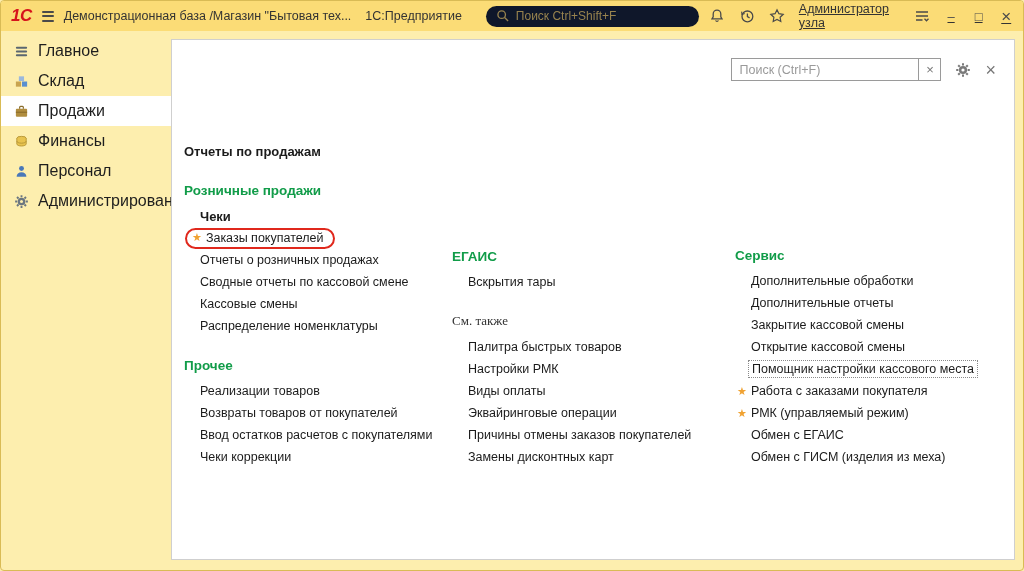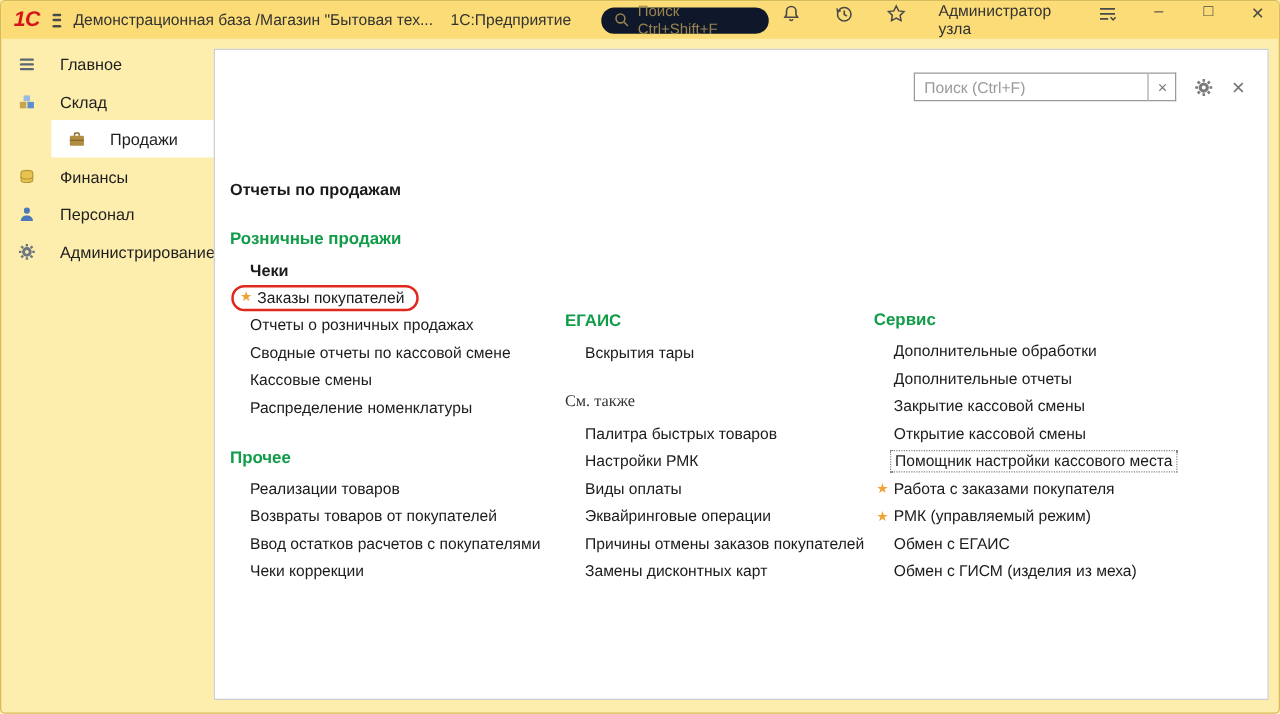--- a/index.html
+++ b/index.html
@@ -23,33 +23,33 @@
   .logo { color:var(--logo_red,#d6141c); font-weight:bold; font-style:italic; font-size:17px; letter-spacing:-0.5px; cursor:default; }
   .burger { width:15px; height:11px; display:flex; flex-direction:column; justify-content:space-between; cursor:pointer; }
   .burger i { display:block; height:2px; background:#4a4a4a; border-radius:1px; }
   .tb-title { display:flex; gap:14px; white-space:nowrap; }
   .tb-search {
     margin-left:14px; height:21px; width:262px;
     background:#0f172a; border-radius:11px;
     display:flex; align-items:center; gap:6px; padding:0 10px;
     color:#98834e; font-size:12px; cursor:text;
   }
-  .tb-right { margin-left:auto; display:flex; align-items:flex-start; gap:26px; }
+  .tb-right { margin-left:auto; display:flex; align-items:center; gap:14px;text-decoration:underline; }
   .tb-icon { width:17px; height:17px; display:flex; align-items:center; justify-content:center; cursor:pointer; }
   .win-btn { color:#4a4a4a; font-size:13px; width:16px; text-align:center; cursor:pointer; line-height:1; }
   .win-btn.close { font-size:17px; }
   .tb-user { font-size:12.5px; color:#333; cursor:pointer; }
 
   
   .sidebar { position:absolute; top:30px; left:0; width:170px; bottom:0; padding-top:5px; }
   .sb-item {
-    height:30px; display:flex; align-items:center; gap:19px;
-    padding-left:12px; font-size:13px; color:#1e1e1e; cursor:pointer;
-  }
-  .sb-item.active { background:#fff;margin-left:40px; }
+    height:30px; display:flex; align-items:center; gap:9px;
+    padding-left:12px; font-size:16px; color:#1e1e1e; cursor:pointer;
+  }
+  .sb-item.active { background:#fff; }
   .sb-icon { width:16px; height:16px; flex:0 0 16px; display:flex; align-items:center; justify-content:center; }
 
   
   .panel {
     position:absolute; left:170px; top:38px; right:8px; bottom:10px;
     background:#fff; border:1px solid #cfcfcf;
   }
   .panel-toolbar { position:absolute; top:18px; right:18px; display:flex; align-items:center; gap:13px; }
   .search-group { display:flex; }
   .search-input {
@@ -59,21 +59,21 @@
   .search-input::placeholder { color:#9a9a9a; }
   .search-clear {
     width:22px; height:23px; border:1px solid #9a9a9a; border-left:none; background:#fff;
     color:#777; font-size:13px; display:flex; align-items:center; justify-content:center; cursor:pointer;
   }
   .panel-gear { width:18px; height:18px; display:flex; align-items:center; justify-content:center; cursor:pointer; }
   .panel-close { color:#777; font-size:18px; line-height:1; cursor:pointer; }
 
   
   .columns { position:absolute; top:100px; left:12px; right:8px; display:flex; align-items:flex-end; }
-  .col1 { width:268px; } .col2 { width:247px; } .col3 { flex:1; }
+  .col1 { width:268px; } .col2 { width:247px; } .col3 { flex:1;margin-left:36px; }
   .group { margin-bottom:16px; }
   .group-title { height:24px; display:flex; align-items:center; font-size:13px; color:#111; margin-bottom:3px; }
   .group-title.green { color:var(--accent_green,#119c49); font-weight:bold; font-size:13.5px; }
   .group-title.plain { color:#333; font-weight:normal;font-family:Liberation Serif, serif; }
   .menu-item {
     height:22px; display:flex; align-items:center; position:relative;
     padding-left:16px; font-size:12.5px; color:#1b1b1b; cursor:pointer; white-space:nowrap;
   }
   .menu-item.no-indent { padding-left:0; }
   .menu-item.bold .item-label { font-weight:bold; font-size:13px; }

